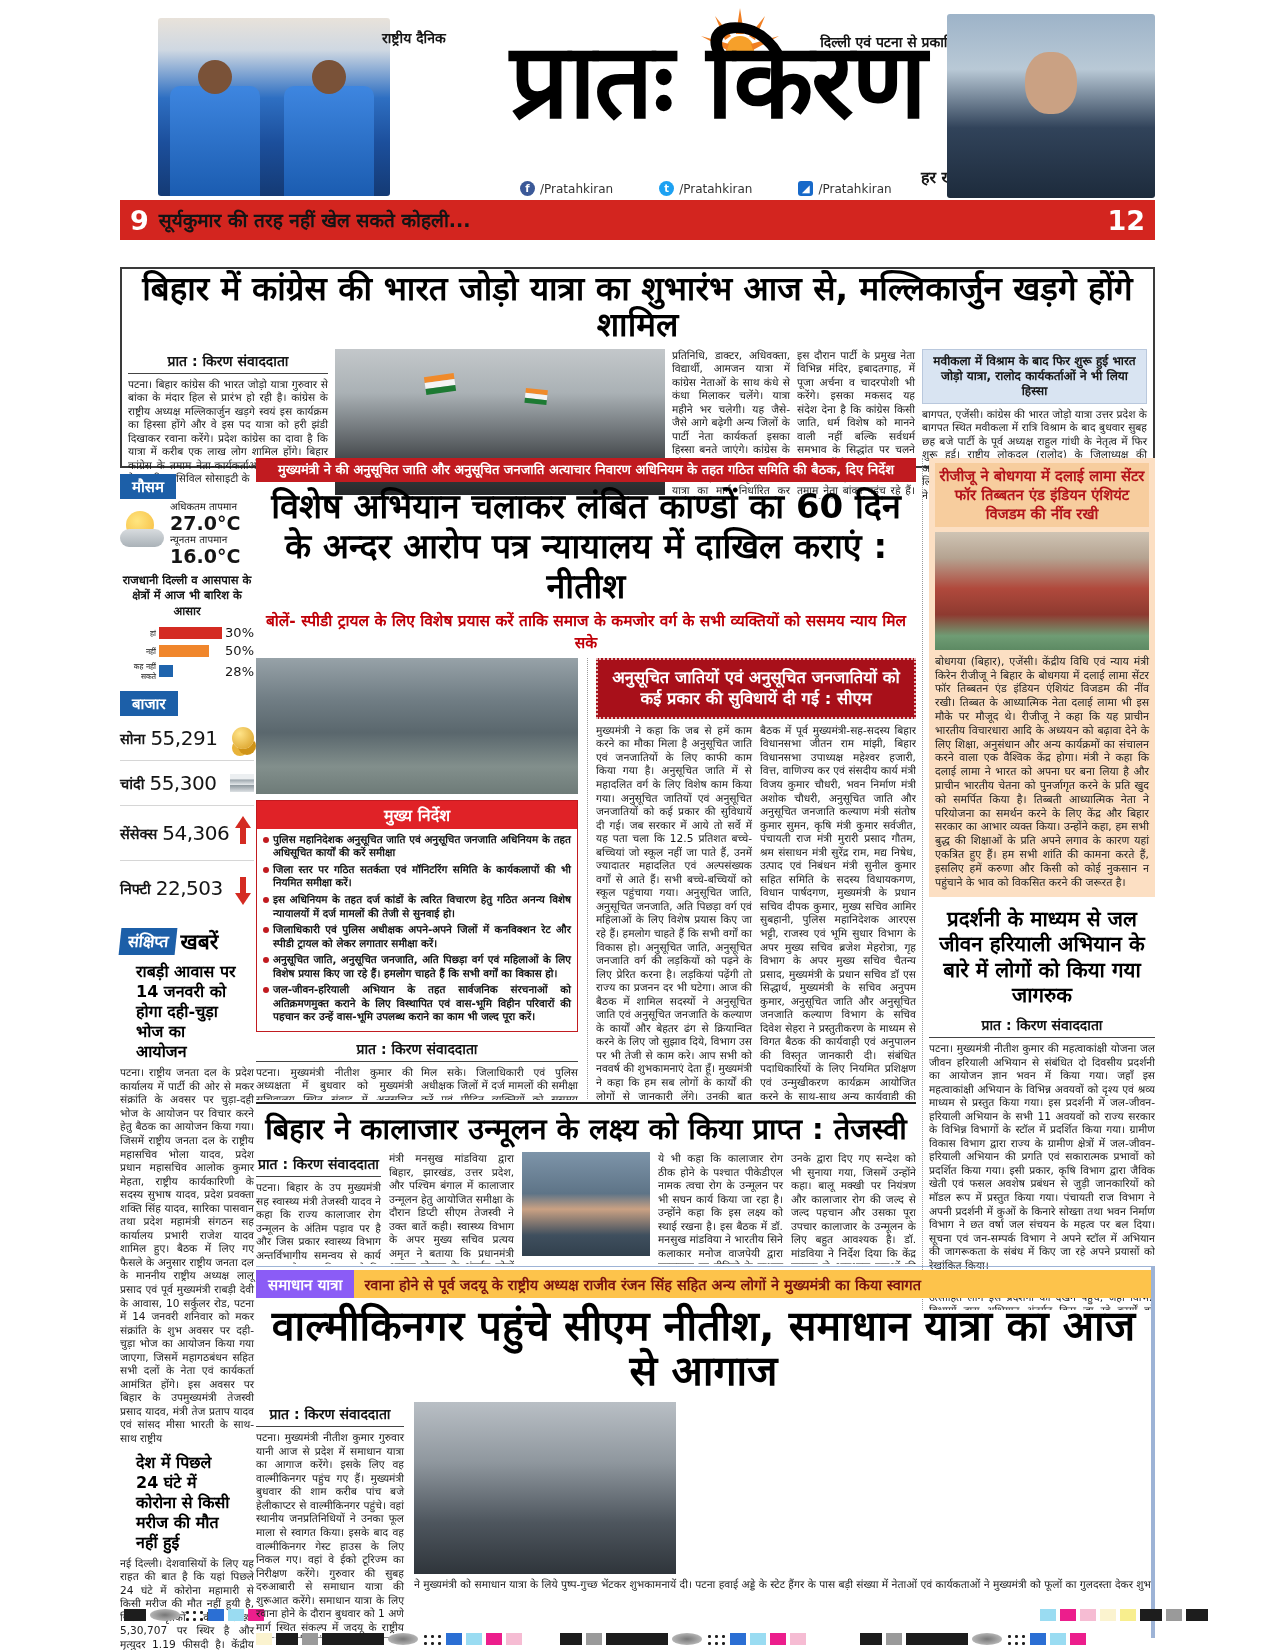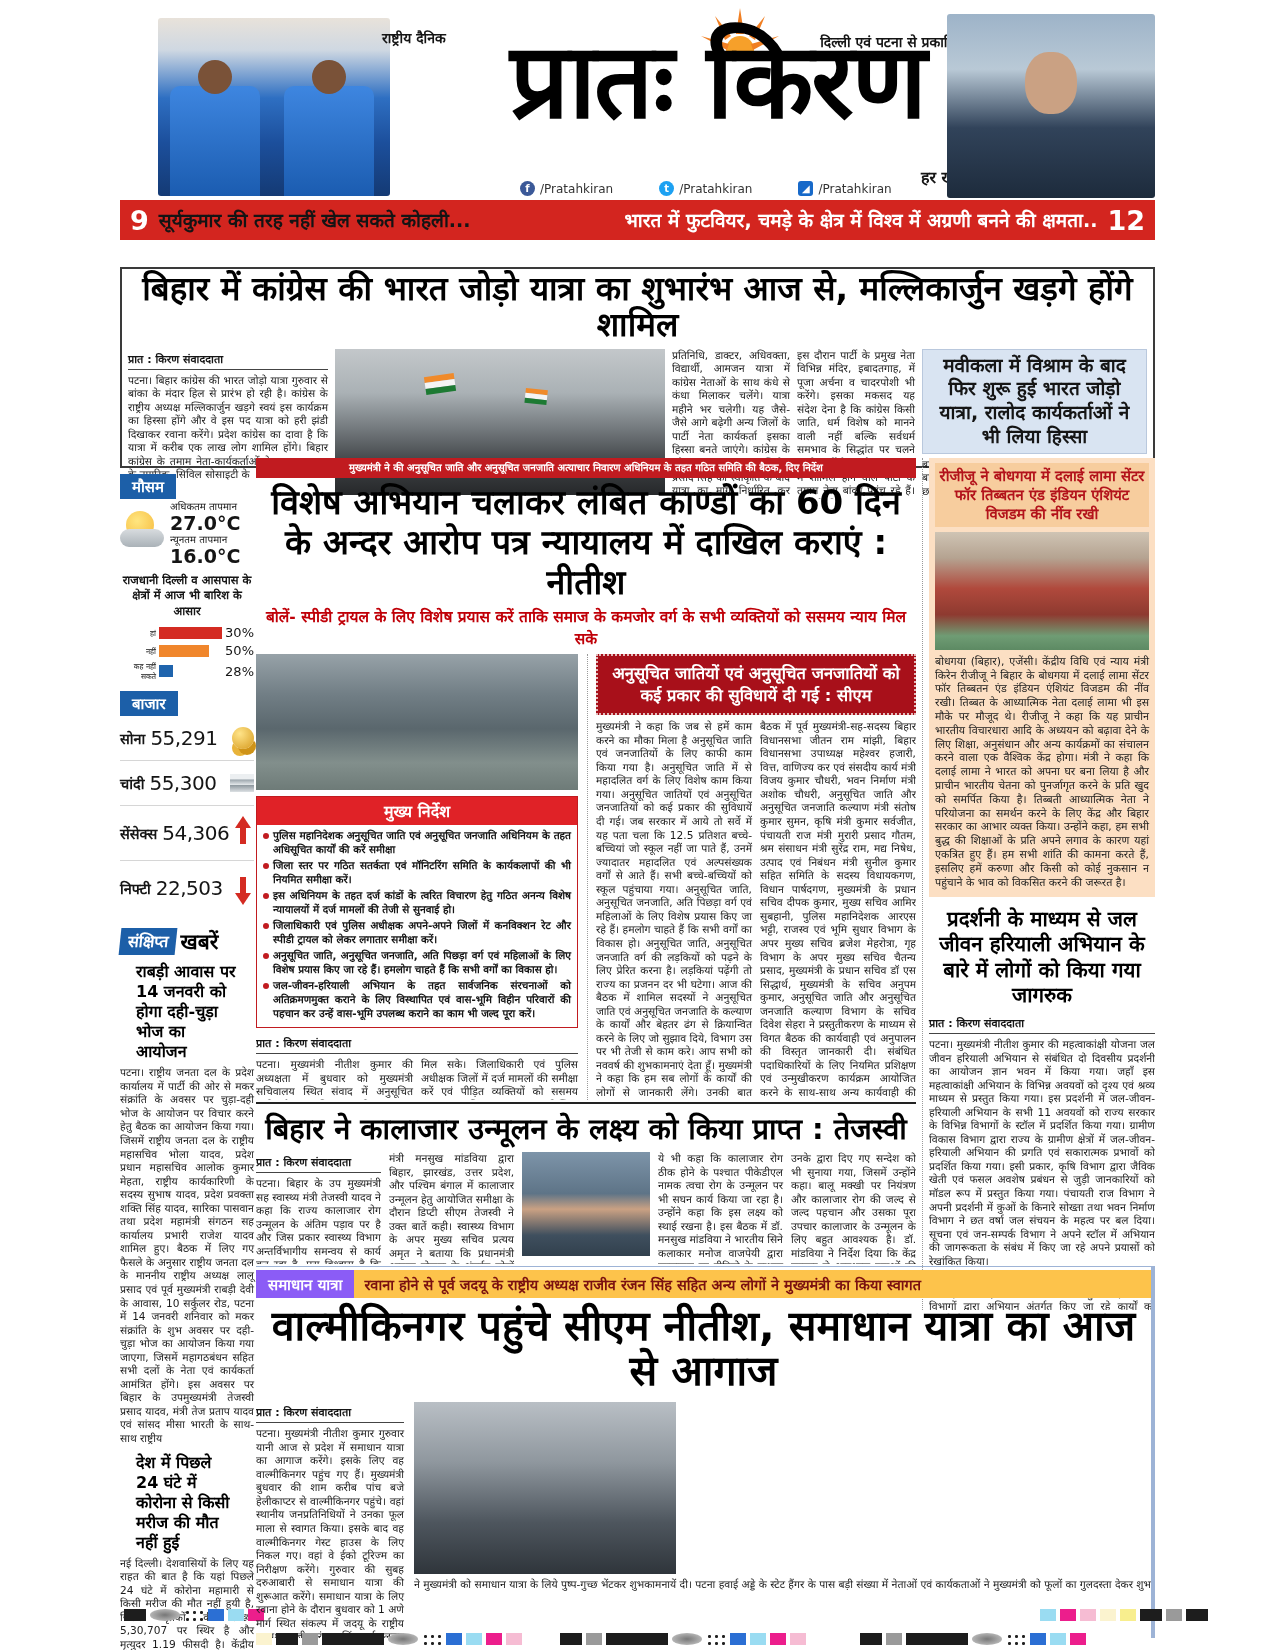--- a/index.html
+++ b/index.html
@@ -43,24 +43,24 @@
   .lead { position:absolute; left:120px; top:267px; width:1035px; height:201px; border:2px solid #3a3a3a; box-sizing:border-box; background:#fff; }
   .lead-headline { font-size:33px; font-weight:900; text-align:center; line-height:1.1; padding:2px 4px 3px; color:#000; }
   .lead-cols { display:flex; gap:7px; padding:2px 6px; height:148px; overflow:hidden; }
   .lead-c1 { width:200px; }
   .lead-photo { width:330px; height:146px; flex:none;
     background:linear-gradient(180deg,#c3c7ca 0%,#aab1b5 30%,#72787c 55%,#3c3f42 80%,#26282a 100%); position:relative; }
   .flag { position:absolute; width:30px; height:18px; }
   .flag i { display:block; height:6px; }
   .lead-c2,.lead-c3 { width:118px; }
   .lead-c4 { flex:1; }
-  .subbox { background:#d9e4f2; border:1px solid #b9c8dd; padding:4px 6px; font-size:19px; font-weight:bold; text-align:center; line-height:1.25; margin-bottom:4px; }
+  .subbox { background:#d9e4f2; border:1px solid #b9c8dd; padding:4px 6px; font-size:12px; font-weight:bold; text-align:center; line-height:1.25; margin-bottom:4px; }
 
   .body-text { font-size:10.6px; line-height:1.28; text-align:justify; color:#1b1b1b; }
-  .byline { font-weight:bold; text-align:left; font-size:11px; padding:2px 0 3px; border-bottom:1px solid #444; margin-bottom:4px; }
+  .byline { font-weight:bold; text-align:center; font-size:14px; padding:2px 0 3px; border-bottom:1px solid #444; margin-bottom:4px; }
 
   
   .sidebar { position:absolute; left:120px; top:474px; width:134px; height:1130px; }
   .tab { display:inline-block; background:#1c5fa8; color:#fff; font-weight:bold; font-size:15px; padding:2px 12px 3px; }
   .wx-temps { display:flex; gap:4px; margin-top:2px; }
   .wx-icon { width:46px; height:44px; position:relative; flex:none; margin-top:10px; }
   .wx-sun { position:absolute; left:6px; top:0; width:28px; height:28px; border-radius:50%; background:radial-gradient(circle at 40% 35%,#ffe680,#f6b93b); }
   .wx-cloud { position:absolute; left:0; top:18px; width:44px; height:18px; border-radius:10px; background:linear-gradient(180deg,#d8dcdf,#aab2b8); }
   .wx-col { font-size:10px; line-height:1.15; }
   .wx-col b { font-size:19px; display:block; }
@@ -81,21 +81,21 @@
   .arrow-up:after { content:""; position:absolute; left:-3px; top:0; border-left:8px solid transparent; border-right:8px solid transparent; border-bottom:12px solid #d42b22; }
   .arrow-down:before { content:""; position:absolute; left:2px; top:6px; width:6px; height:20px; background:#d42b22; }
   .arrow-down:after { content:""; position:absolute; left:-3px; bottom:0; border-left:8px solid transparent; border-right:8px solid transparent; border-top:12px solid #d42b22; }
   .briefs-head { margin-top:12px; display:flex; align-items:center; gap:4px; }
   .briefs-a { background:#1c5fa8; color:#fff; font-weight:bold; font-size:16px; padding:2px 8px 3px; transform:skewX(-6deg); }
   .briefs-b { font-size:21px; font-weight:900; color:#000; }
   .brief-hl { font-size:16px; font-weight:bold; line-height:1.25; margin:7px 16px 4px; color:#000; }
 
   
   .center { position:absolute; left:256px; top:458px; width:660px; height:642px; overflow:hidden; }
-  .kicker { background:#c11b20; color:#fff; font-weight:bold; font-size:10px; text-align:center; padding:4px 6px; line-height:1.2; }
+  .kicker { background:#c11b20; color:#fff; font-weight:bold; font-size:13px; text-align:center; padding:4px 6px; line-height:1.2; }
   .cm-headline { font-size:34px; font-weight:900; text-align:center; line-height:1.18; padding:4px 2px 2px; color:#000; }
   .cm-subhead { color:#c00008; font-size:15.5px; font-weight:bold; text-align:center; padding:1px 0 5px; }
   .cm-row { display:flex; gap:9px; }
   .cm-left { width:322px; flex:none; }
   .cm-right { flex:1; border-left:1px dotted #999; padding-left:8px; }
   .meeting-photo { width:100%; height:136px; background:linear-gradient(180deg,#97a2a8 0%,#717e85 30%,#5a676d 55%,#828f8c 80%,#6e7b78 100%); }
   .directives-box { border:1px solid #c11b20; margin-top:6px; padding:0 0 4px; }
   .directives-title { background:#e02227; color:#fff; font-weight:900; font-size:16px; text-align:center; padding:3px 0; }
   .directives-box ul { margin:4px 6px 0; padding:0; list-style:none; }
   .directives-box li { font-size:10.4px; font-weight:bold; line-height:1.3; text-align:justify; margin-bottom:3px; padding-left:10px; position:relative; }
@@ -190,21 +190,20 @@
       </div>
     </div>
     <div class="goyal-photo">
       <div class="face"></div>
     </div>
   </div>
 
   <div class="teaser">
     <span class="pg">9</span>
     <span class="lt">सूर्यकुमार की तरह नहीं खेल सकते कोहली...</span>
-    <span class="rt">भारत में फुटवियर, चमड़े के क्षेत्र में विश्व में अग्रणी बनने की क्षमता..</span>
     <span class="pg">12</span>
   </div>
 
 
   <div class="lead">
     <div class="lead-headline">बिहार में कांग्रेस की भारत जोड़ो यात्रा का शुभारंभ आज से, मल्लिकार्जुन खड़गे होंगे शामिल</div>
     <div class="lead-cols">
       <div class="lead-c1">
         <div class="byline">प्रात : किरण संवाददाता</div>
         <div class="body-text">पटना। बिहार कांग्रेस की भारत जोड़ो यात्रा गुरुवार से बांका के मंदार हिल से प्रारंभ हो रही है। कांग्रेस के राष्ट्रीय अध्यक्ष मल्लिकार्जुन खड़गे स्वयं इस कार्यक्रम का हिस्सा होंगे और वे इस पद यात्रा को हरी झंडी दिखाकर रवाना करेंगे। प्रदेश कांग्रेस का दावा है कि यात्रा में करीब एक लाख लोग शामिल होंगे। बिहार कांग्रेस के तमाम नेता-कार्यकर्ताओं के अलावा राज्य के नागरिक, सिविल सोसाइटी के</div>

